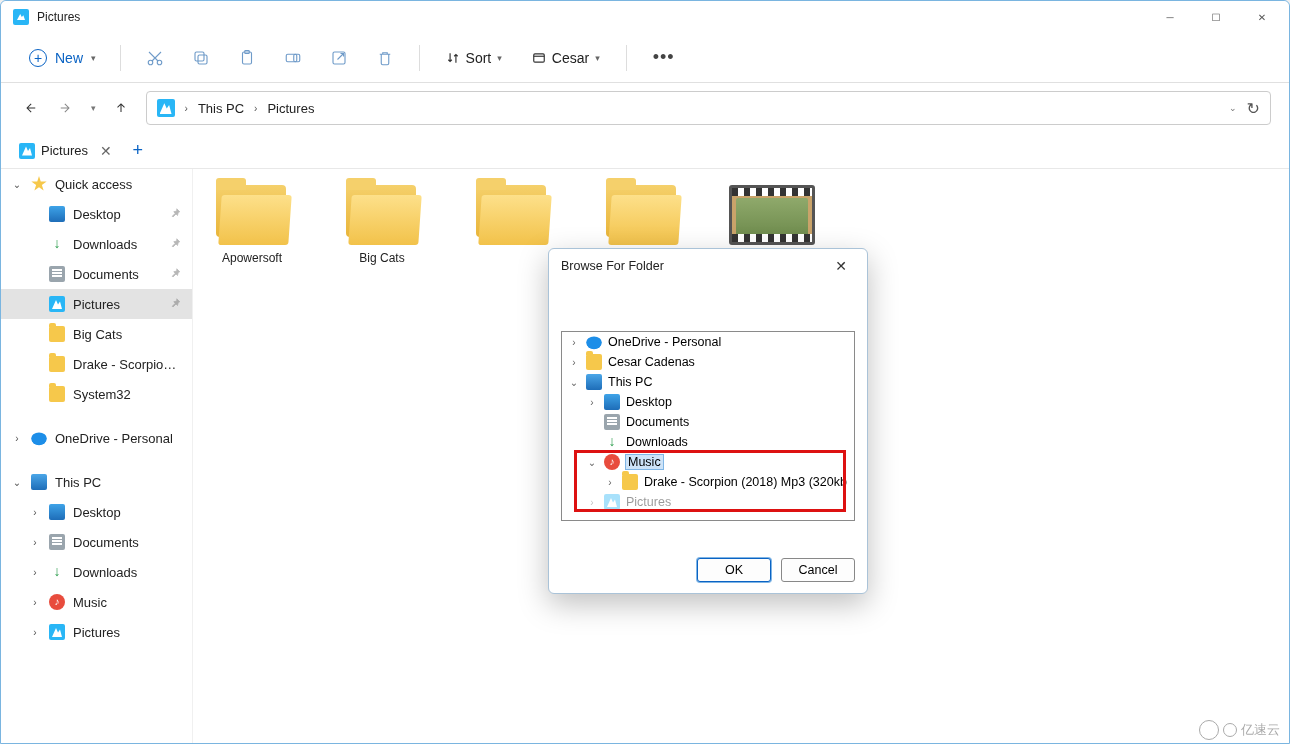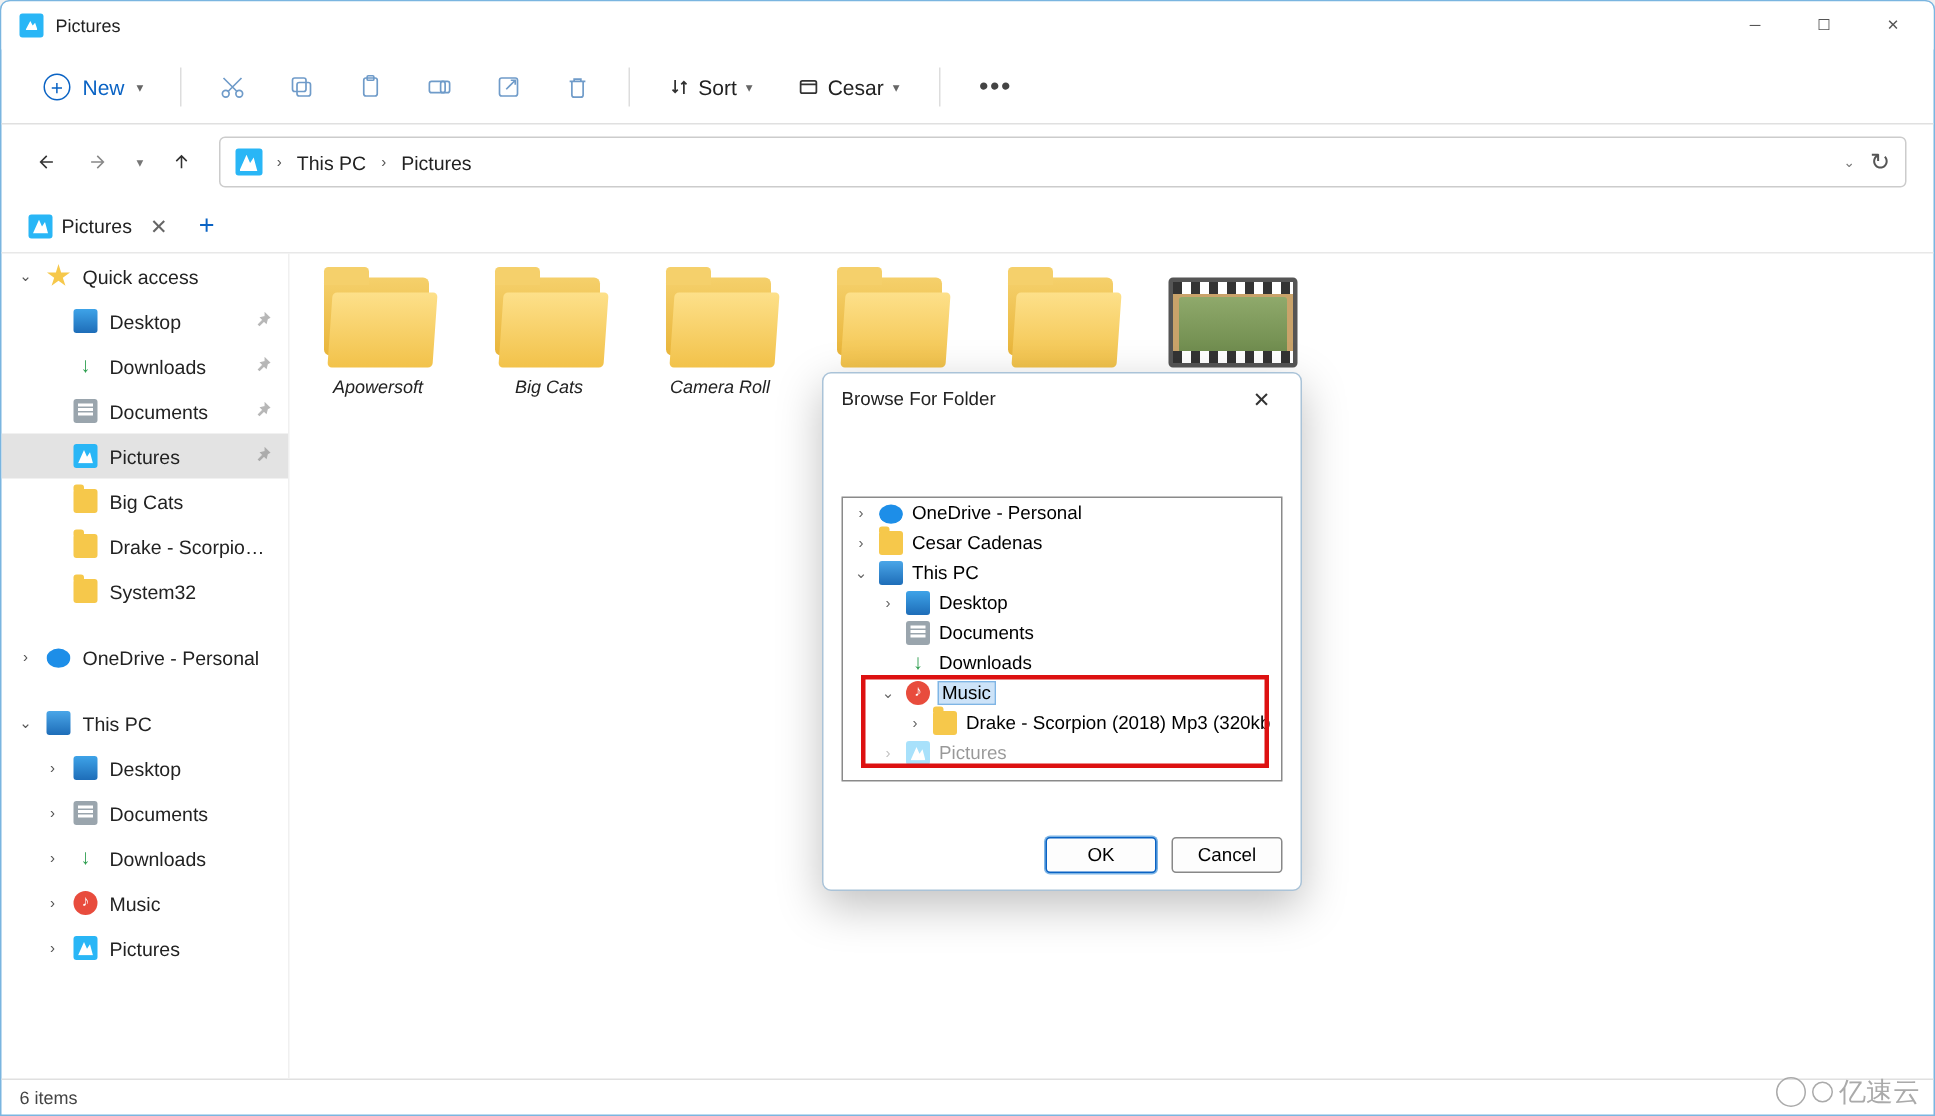--- a/index.html
+++ b/index.html
@@ -79,21 +79,21 @@
 .ic.pic::after { content: ''; position: absolute; inset: 3px; background: #fff; clip-path: polygon(0 100%, 40% 10%, 60% 55%, 80% 25%, 100% 100%); }
 .ic.folder { background: #f6c84b; border-radius: 2px; position: relative; }
 .ic.folder::before { content: ''; position: absolute; left: 0; top: -3px; width: 7px; height: 4px; background: #f6c84b; border-radius: 2px 2px 0 0; }
 .ic.cloud { background: #1d8ee8; border-radius: 50%; clip-path: ellipse(50% 40% at 50% 55%); }
 .ic.pc { background: linear-gradient(#4aa6e8,#1e6db8); border-radius: 2px; }
 .ic.music { background: #e84c3d; border-radius: 50%; position: relative; }
 .ic.music::after { content: '♪'; position: absolute; inset: 0; color: #fff; font-size: 10px; text-align: center; line-height: 16px; }
 
 
 .content { flex: 1; padding: 16px 12px; overflow: auto; position: relative; }
-.grid { display: flex; gap: 20px; flex-wrap: wrap; font-style: italic; }
+.grid { display: flex; gap: 36px; flex-wrap: wrap; }
 .item { width: 94px; display: flex; flex-direction: column; align-items: center; gap: 6px; cursor: pointer; }
 .big-folder { width: 76px; height: 60px; position: relative; }
 .big-folder .back { position: absolute; left: 2px; top: 0; width: 70px; height: 52px; background: linear-gradient(#f5d06b,#e9b53a); border-radius: 4px; }
 .big-folder .tab { position: absolute; left: 2px; top: -7px; width: 30px; height: 12px; background: #f5d06b; border-radius: 3px 3px 0 0; }
 .big-folder .front { position: absolute; left: 6px; top: 10px; width: 70px; height: 50px; background: linear-gradient(#fde08a,#f2c24a); border-radius: 3px; transform: skewX(-4deg); }
 .item .cap { font-size: 12px; color: #222; text-align: center; word-break: break-word; }
 .thumb { width: 86px; height: 60px; background: #c9a36a; border: 3px solid #555; border-radius: 3px; position: relative; overflow: hidden; }
 .thumb::before { content: ''; position: absolute; inset: 10px 4px 4px 4px; background: linear-gradient(#8fa96b, #6d8a4c); border-radius: 2px; }
 .thumb .perf { position: absolute; top: 0; left: 0; right: 0; height: 8px; background: repeating-linear-gradient(90deg, #333 0 6px, #fff 6px 12px); }
 .thumb .perfb { position: absolute; bottom: 0; left: 0; right: 0; height: 8px; background: repeating-linear-gradient(90deg, #333 0 6px, #fff 6px 12px); }
@@ -117,21 +117,21 @@
 .tree-item.sel .tl { background: #cde3f8; outline: 1px solid #7fb5e5; padding: 0 2px; }
 .tree-item.l1 { padding-left: 6px; }
 .tree-item.l2 { padding-left: 24px; }
 .tree-item.l3 { padding-left: 42px; }
 .redbox { position: absolute; left: 12px; top: 118px; width: 272px; height: 62px; border: 3px solid #d11; pointer-events: none; }
 .dlg-buttons { height: 46px; display: flex; align-items: center; justify-content: flex-end; gap: 10px; padding: 0 12px; }
 .dlg-buttons button { width: 74px; height: 24px; border: 1px solid #888; border-radius: 3px; background: #fdfdfd; font-size: 12.5px; cursor: pointer; }
 .dlg-buttons button.primary { border-color: #0a63c4; box-shadow: 0 0 0 1px #7fb5e5; }
 
 
-.watermark { position: absolute; right: 10px; bottom: 4px; font-size: 18px; color: #aaa; display: flex; align-items: center; gap: 4px; pointer-events: none; }
+.watermark { position: absolute; right: 10px; bottom: 4px; font-size: 13px; color: #aaa; display: flex; align-items: center; gap: 4px; pointer-events: none; }
 .watermark .wm-ic { width: 20px; height: 20px; border: 1.5px solid #aaa; border-radius: 50%; position: relative; }
 .watermark .wm-ic2 { width: 14px; height: 14px; border: 1.5px solid #aaa; border-radius: 50%; }
 
 .pin svg { width: 12px; height: 12px; stroke: #888; fill: #888; }
 </style>
 </head>
 <body>
 
 <div class="window">
 
@@ -360,52 +360,41 @@
               <div class="front"></div>
             </div>
             <div class="cap">Big Cats</div>
           </div>
           <div class="item">
             <div class="big-folder">
               <div class="back"></div>
               <div class="tab"></div>
               <div class="front"></div>
             </div>
-            <div class="cap">Camera Roll</div>
+            <div class="cap"></div>
           </div>
           <div class="item">
             <div class="big-folder">
               <div class="back"></div>
               <div class="tab"></div>
               <div class="front"></div>
             </div>
             <div class="cap"></div>
           </div>
           <div class="item">
-            <div class="big-folder">
-              <div class="back"></div>
-              <div class="tab"></div>
-              <div class="front"></div>
-            </div>
-            <div class="cap"></div>
-          </div>
-          <div class="item">
             <div class="thumb">
               <div class="perf"></div>
               <div class="perfb"></div>
             </div>
             <div class="cap"></div>
           </div>
         </div>
     </div>
   </div>
 
-  <div class="statusbar">
-    <span>6 items</span>
-  </div>
 </div>
 
 <div class="modal-shadow">
   <div class="dlg-title">
     <span>Browse For Folder</span>
     <div class="dlg-close">✕</div>
   </div>
   <div class="dlg-body">
     <div class="dlg-tree-wrap">
       <div class="dlg-tree" id="dlg-tree">

